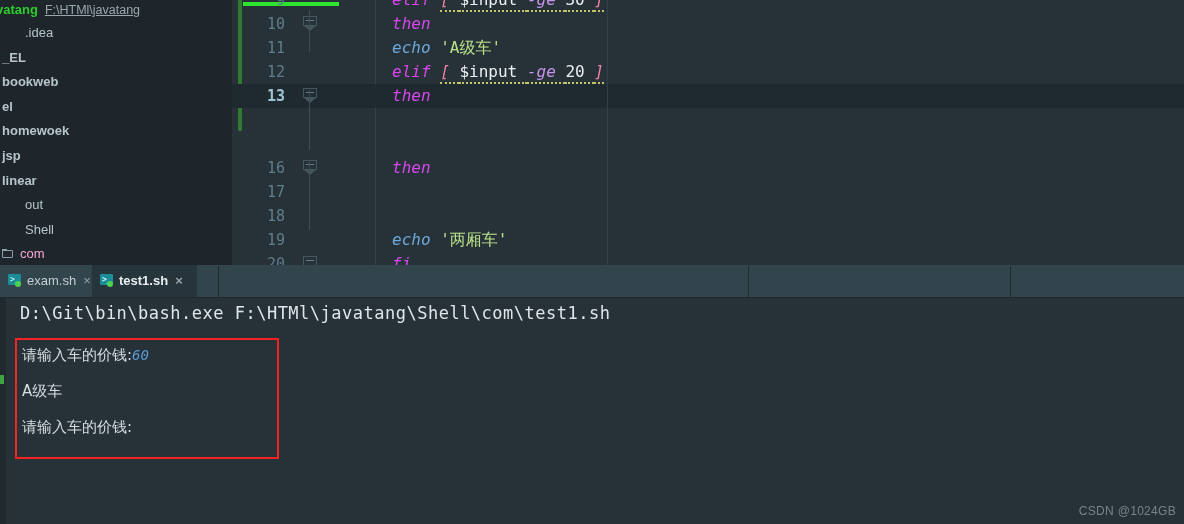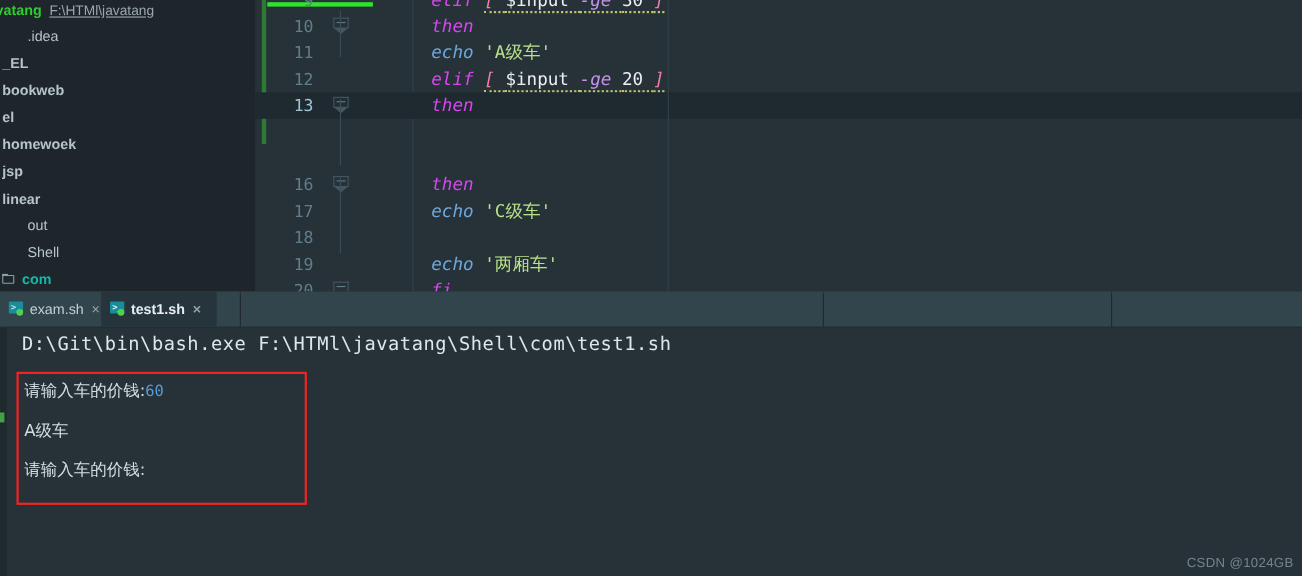--- a/index.html
+++ b/index.html
@@ -58,21 +58,21 @@
     height: 25px;
     line-height: 25px;
     font-size: 13px;
     white-space: nowrap;
     color: #b9c6cc;
     padding-left: 2px;
     box-sizing: border-box;
   }
   .tree-item.bold { font-weight: bold; color: #b6c4cb; }
   .tree-item.plain { font-weight: normal; color: #b6c4cb; padding-left: 25px; }
-  .tree-item.green { color: #14b8a6; font-weight: bold; }
+  .tree-item.green { color: #f9a8d4; font-weight: normal; }
   .folder-icon {
     display: inline-block;
     width: 13px; height: 10px;
     position: relative;
     vertical-align: -1px;
     margin-right: 5px;
   }
   .folder-icon::before {
     content: "";
     position: absolute; left: 0; top: 1px;
@@ -130,21 +130,21 @@
   }
   .code-row.current { background: #1f2a30; }
   .linenum {
     position: absolute;
     left: 13px; width: 40px;
     text-align: right;
     color: #607d8b;
     font-size: 15px;
     font-family: "DejaVu Sans Mono", monospace;
   }
-  .code-row.current .linenum { color: #9fc4d2; }
+  .code-row.current .linenum { color: #9fc4d2; font-weight: bold; }
   .codetext {
     position: absolute;
     left: 160px;
     font-family: "DejaVu Sans Mono", monospace;
     font-size: 16px;
     font-style: italic;
   }
   .tok-kw   { color: #d946ef; }
   .tok-echo { color: #6fa8dc; }
   .tok-str  { color: #b9e089; font-style: normal; }
@@ -292,20 +292,21 @@
   .out-line {
     position: absolute;
     left: 22px;
     white-space: pre;
     font-size: 15px;
     color: #d6dde1;
     font-family: "DejaVu Sans", sans-serif;
   }
   .out-line .num {
     color: #5b9bd5;
+    font-style: italic;
     font-family: "DejaVu Sans Mono", monospace;
     font-size: 14px;
   }
 
   .watermark {
     position: absolute;
     right: 8px; bottom: 6px;
     font-size: 12px;
     color: #75848c;
     letter-spacing: 0.3px;
@@ -342,21 +343,21 @@
       <div class="gutter-sep"></div>
       <div class="marker-stripe"></div>
       <div class="progress-bar"></div>
       <div class="code-rows" id="code-rows">
           <div class="code-row" style="top: -12px;"><span class="linenum">9</span><span class="codetext"><span class="tok-kw">elif </span><span class="tok-brk squiggle">[ </span><span class="tok-var squiggle">$input </span><span class="tok-op squiggle">-ge </span><span class="tok-num squiggle">30 </span><span class="tok-brk squiggle">]</span></span></div>
           <div class="code-row" style="top: 12px;"><span class="linenum">10</span><span class="fold" style="top: 4px;"><span class="body"></span><span class="minus"></span><span class="tip"></span></span><span class="codetext"><span class="tok-kw">then</span></span></div>
           <div class="code-row" style="top: 36px;"><span class="linenum">11</span><span class="codetext"><span class="tok-echo">echo </span><span class="tok-str">'A级车'</span></span></div>
           <div class="code-row" style="top: 60px;"><span class="linenum">12</span><span class="codetext"><span class="tok-kw">elif </span><span class="tok-brk squiggle">[ </span><span class="tok-var squiggle">$input </span><span class="tok-op squiggle">-ge </span><span class="tok-num squiggle">20 </span><span class="tok-brk squiggle">]</span></span></div>
           <div class="code-row current" style="top: 84px;"><span class="linenum">13</span><span class="fold" style="top: 4px;"><span class="body"></span><span class="minus"></span><span class="tip"></span></span><span class="codetext"><span class="tok-kw">then</span></span></div>
           <div class="code-row" style="top: 156px;"><span class="linenum">16</span><span class="fold" style="top: 4px;"><span class="body"></span><span class="minus"></span><span class="tip"></span></span><span class="codetext"><span class="tok-kw">then</span></span></div>
-          <div class="code-row" style="top: 180px;"><span class="linenum">17</span><span class="codetext"><span class="tok-echo">echo </span><span class="tok-str">'C级车'</span></span></div>
+          <div class="code-row" style="top: 180px;"><span class="linenum">17</span></div>
           <div class="code-row" style="top: 204px;"><span class="linenum">18</span></div>
           <div class="code-row" style="top: 228px;"><span class="linenum">19</span><span class="codetext"><span class="tok-echo">echo </span><span class="tok-str">'两厢车'</span></span></div>
           <div class="code-row" style="top: 252px;"><span class="linenum">20</span><span class="fold" style="top: 4px;"><span class="body"></span><span class="minus"></span></span><span class="codetext"><span class="tok-kw">fi</span></span></div>
           <div class="fold-line" style="top: 10px; height: 42px;"></div>
           <div class="fold-line" style="top: 90px; height: 60px;"></div>
           <div class="fold-line" style="top: 160px; height: 70px;"></div>
         </div>
       <div class="editor-vsep"></div>
     </div>
   </div>

